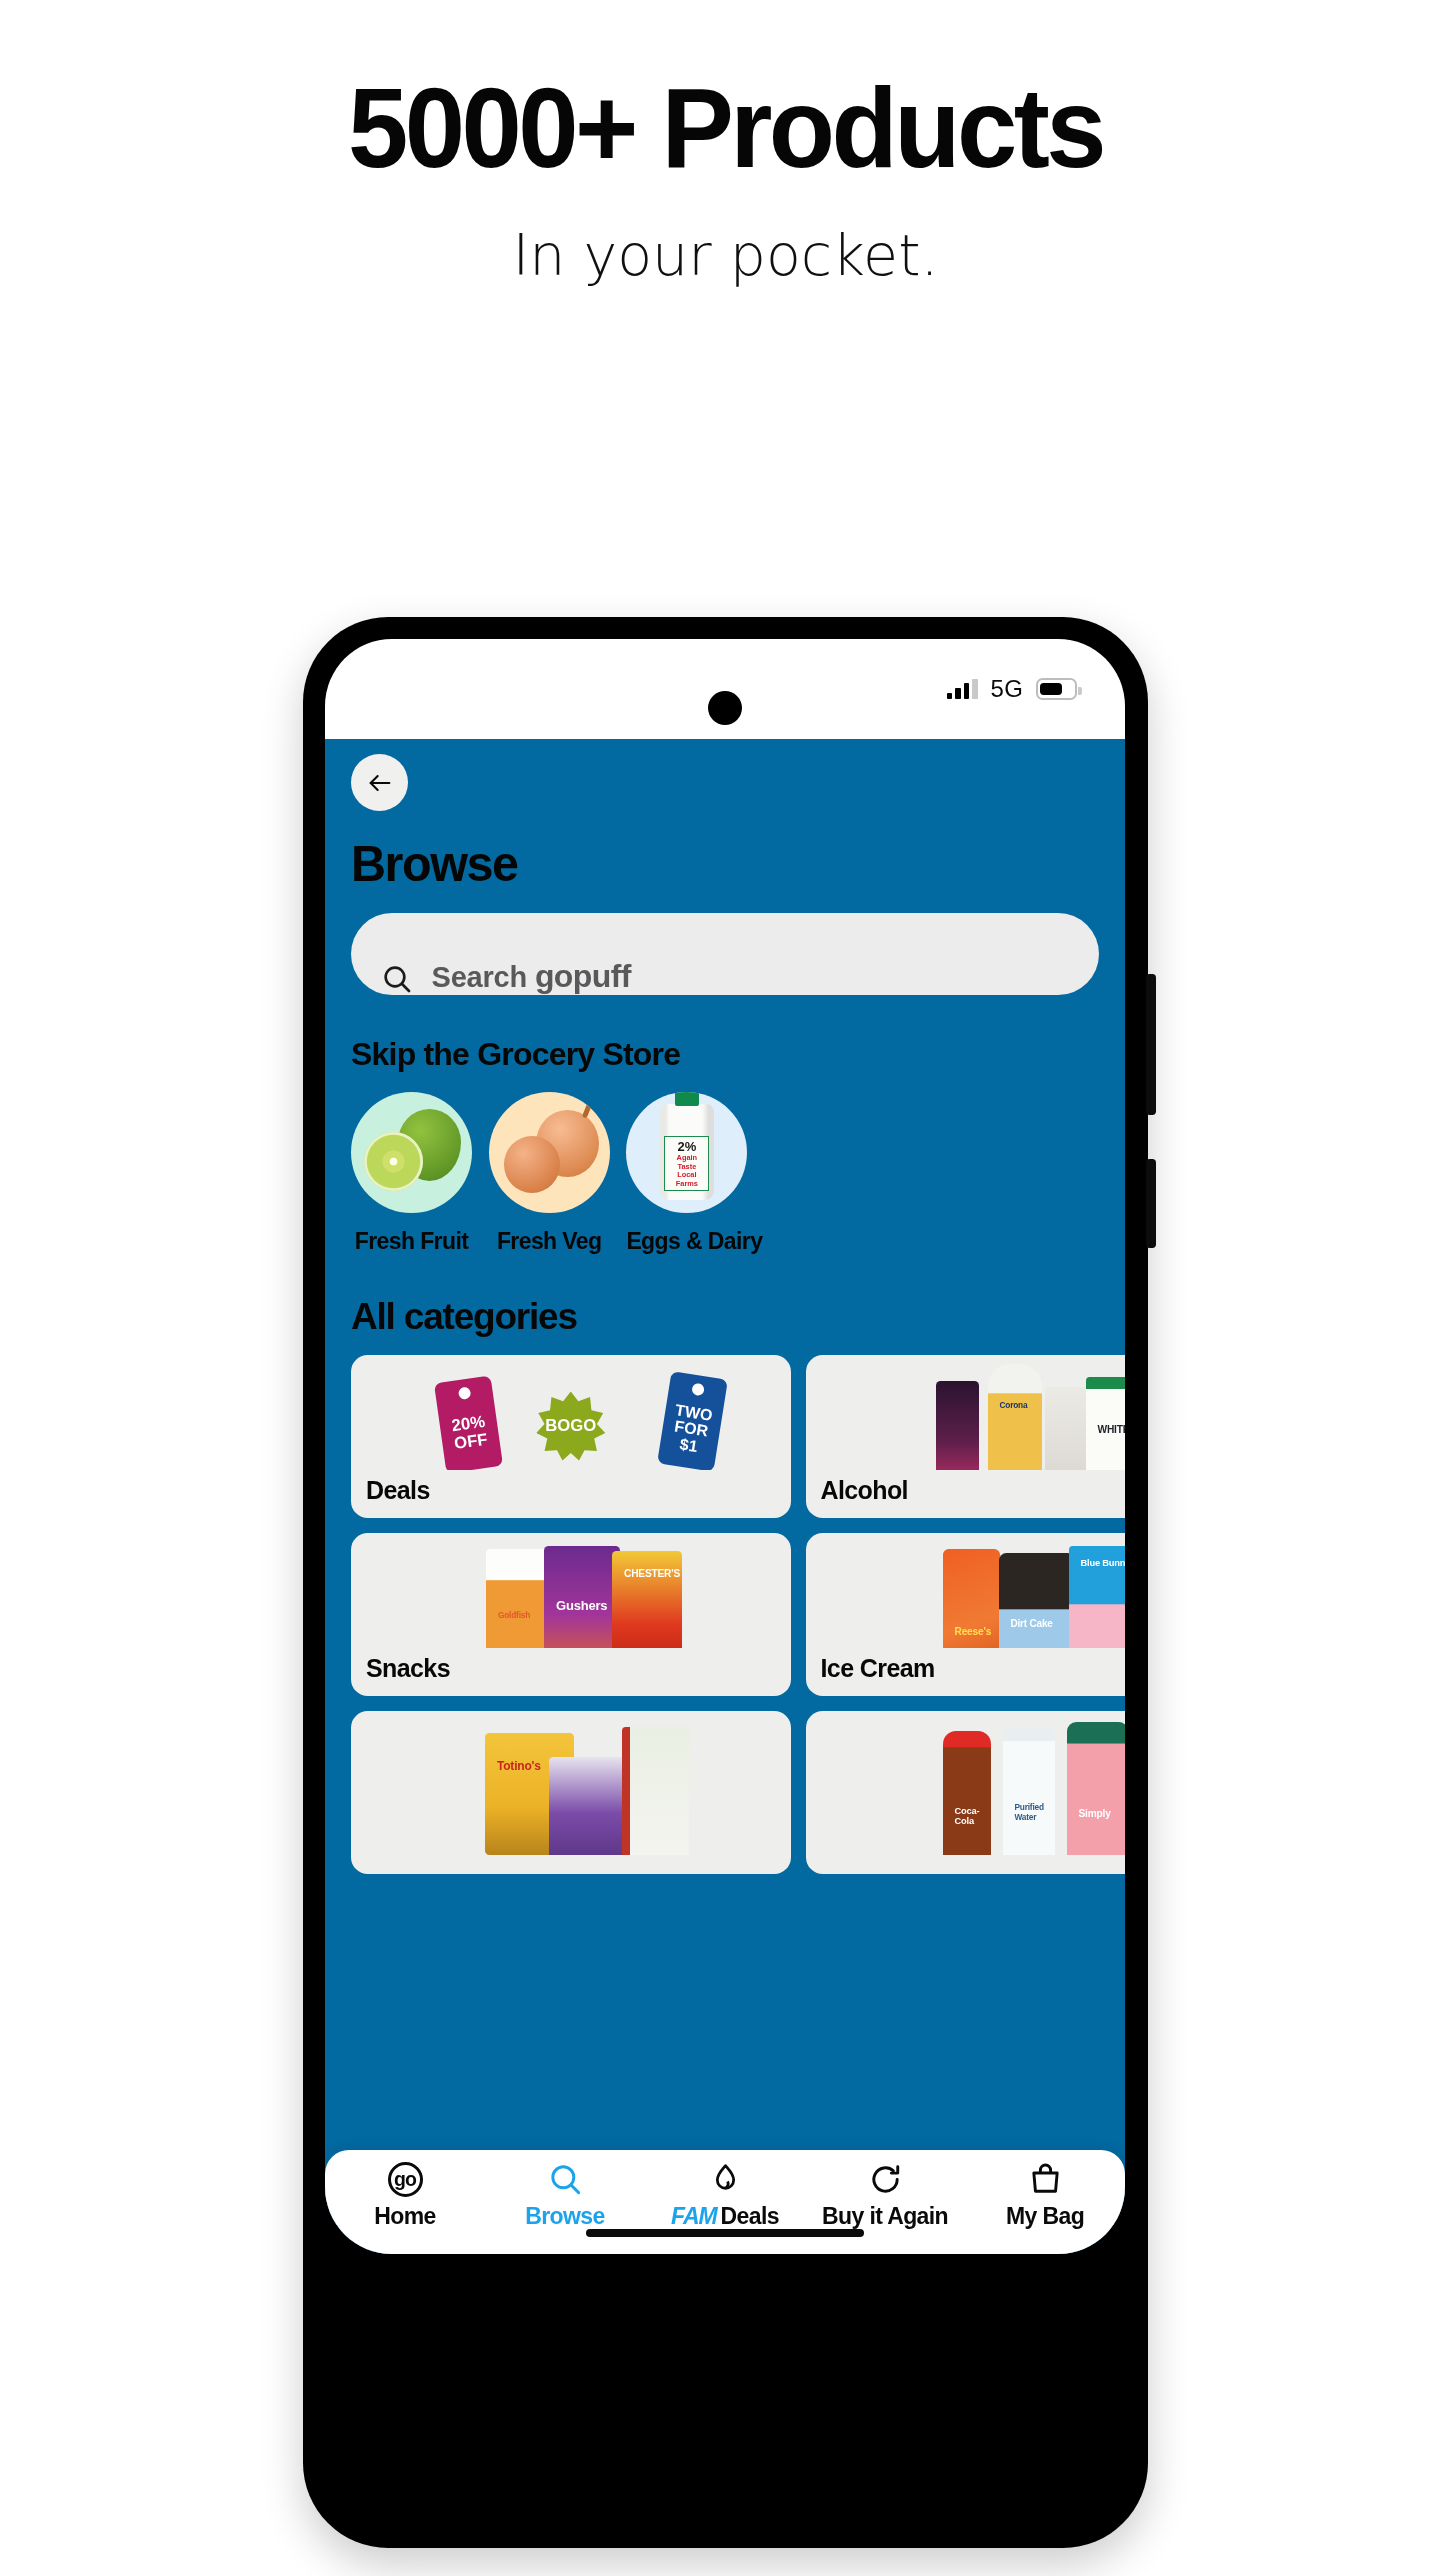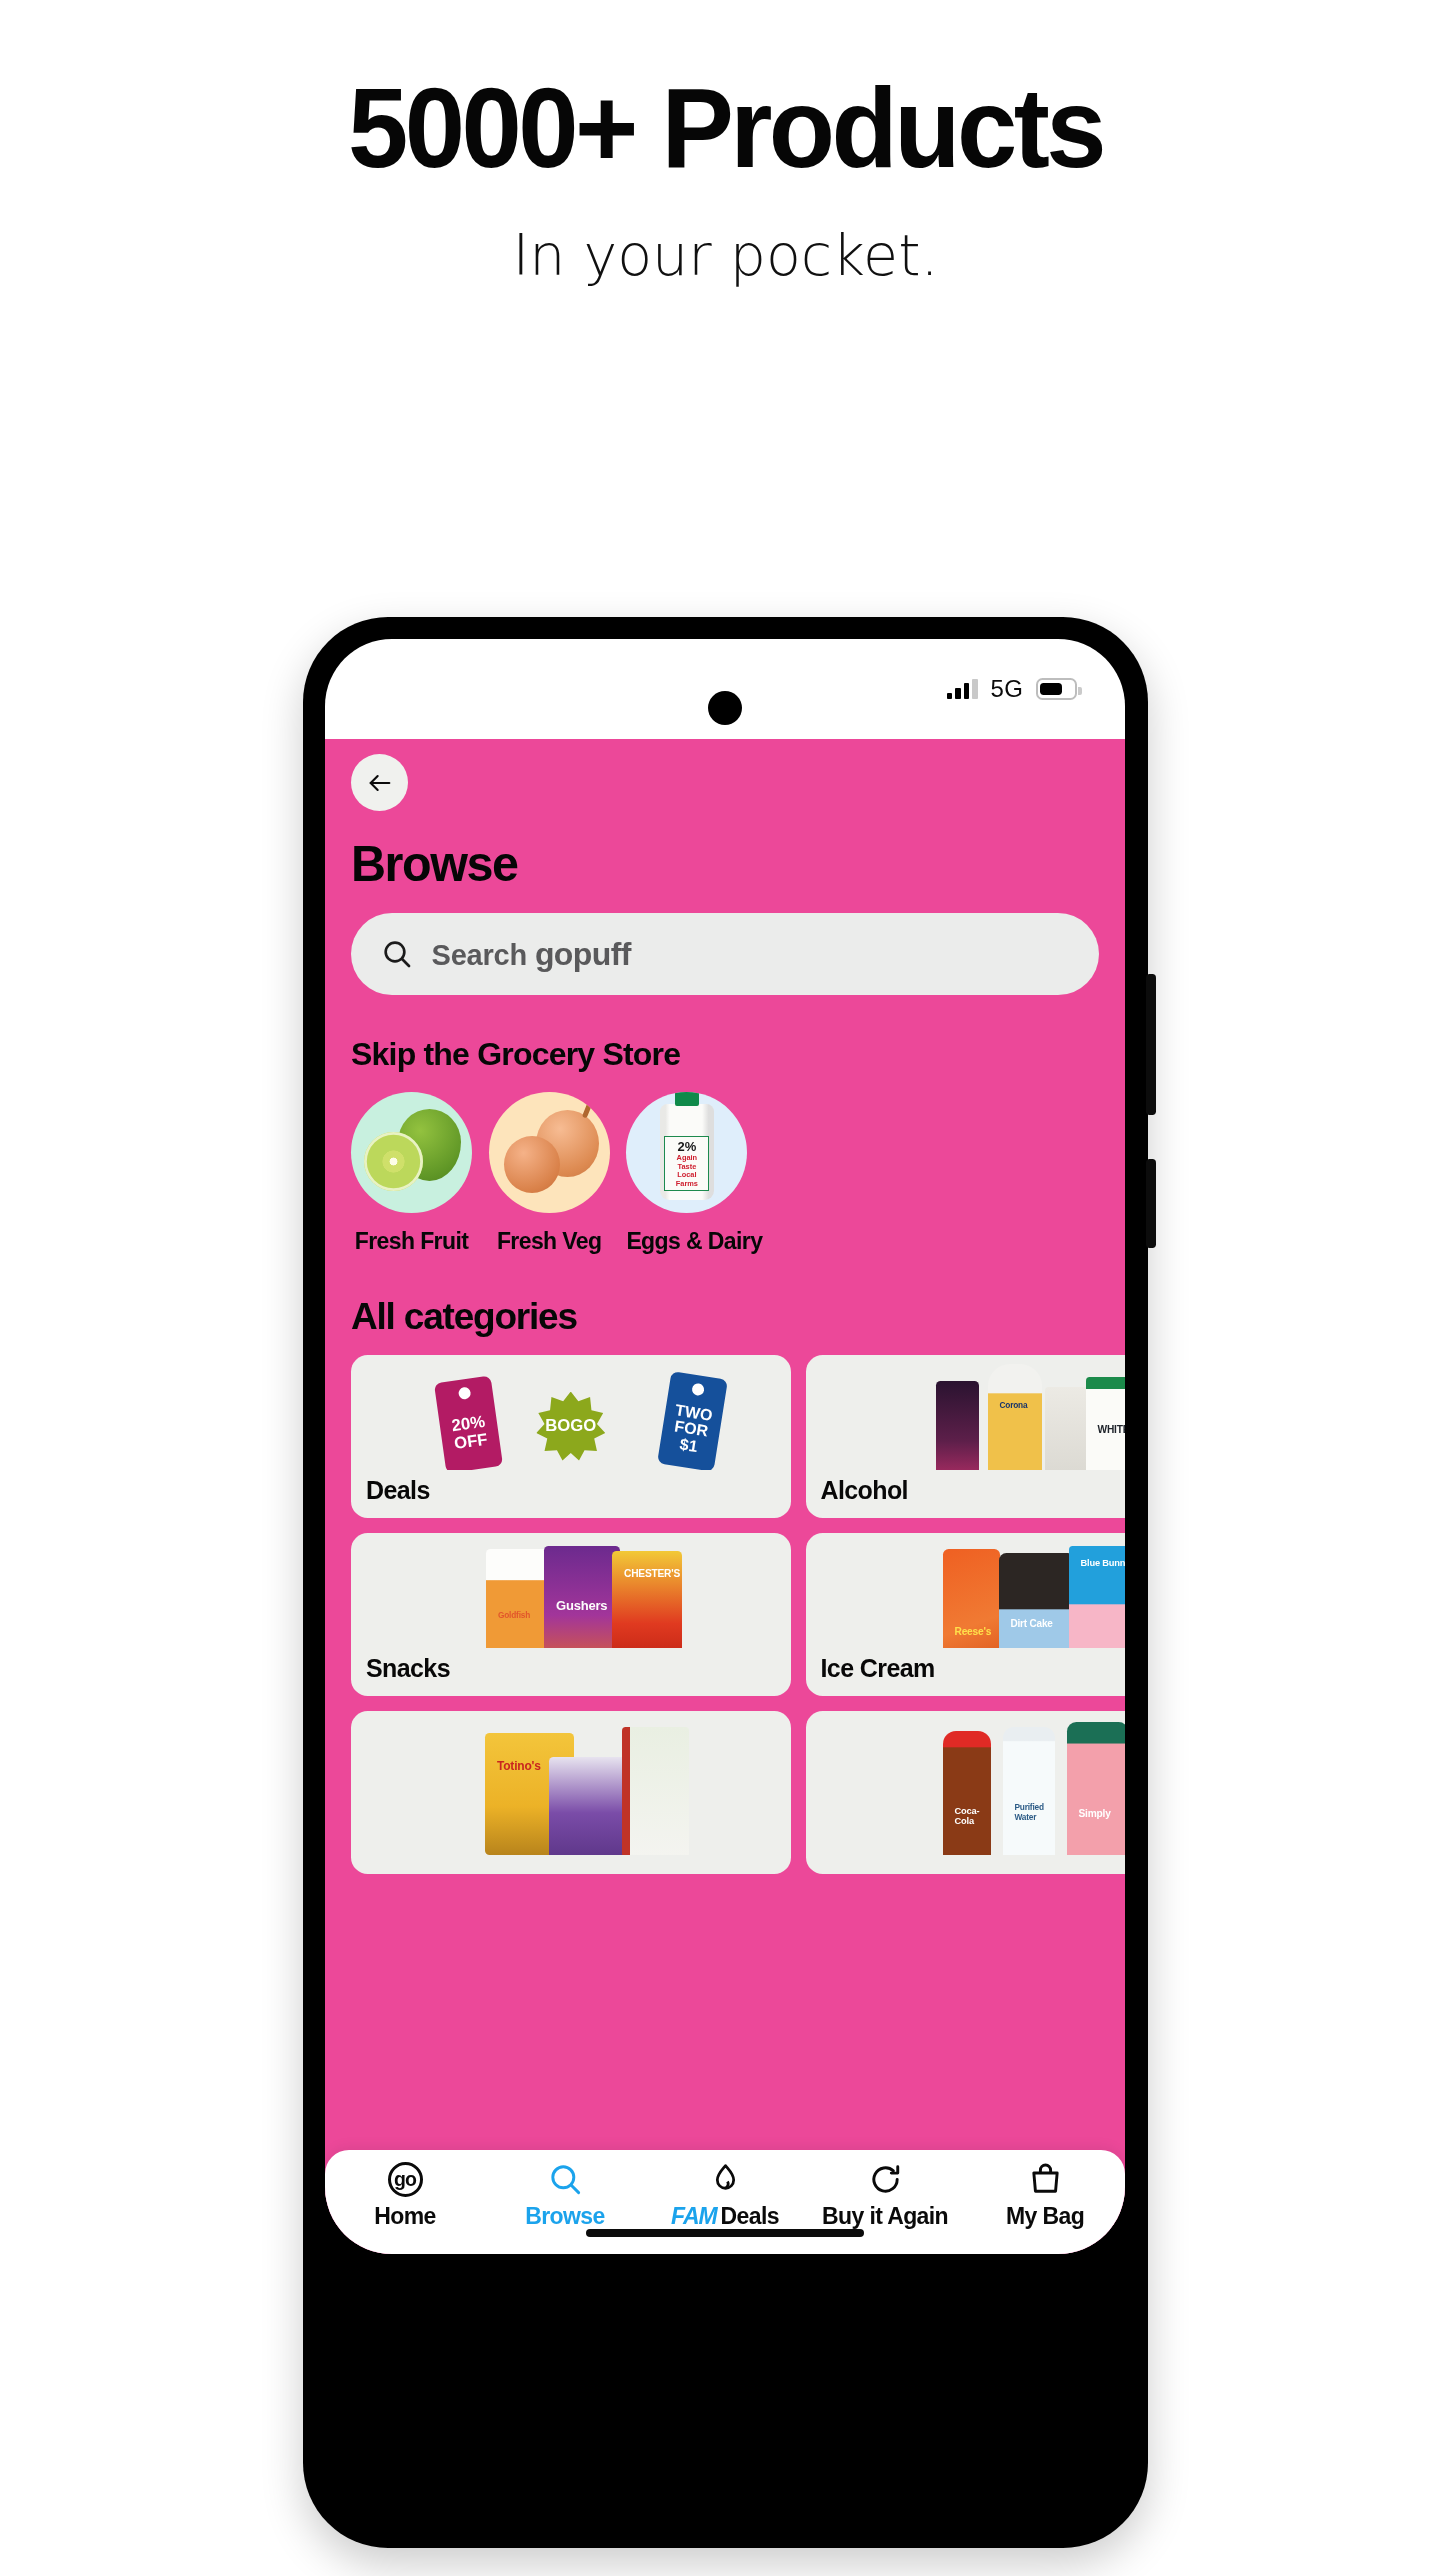--- a/index.html
+++ b/index.html
@@ -145,21 +145,21 @@
     height: 100%;
     width: 68%;
     background: #000;
     border-radius: 3.7px;
   }
 
   
   .app {
     position: absolute;
     top: 100px; left: 0; right: 0; bottom: 0;
-    background: #ec4899;
+    background: #0369a1;
     overflow: hidden;
   }
 
   .back-btn {
     margin-top: 15px;
     margin-left: 26px;
     width: 57px; height: 57px;
     border-radius: 50%;
     background: #f0f1ee;
     display: flex;
@@ -178,21 +178,21 @@
     transform: scaleX(0.97);
     transform-origin: left;
   }
 
   .searchbar {
     margin: 20.4px 26px 0 26px;
     height: 82px;
     border-radius: 41px;
     background: #ebeceb;
     display: flex;
-    align-items: center;
+    align-items: flex-end;
     padding: 0 30px;
     gap: 18.5px;
   }
   .search-icon svg { width: 32px; height: 32px; display:block; }
   .search-ph {
     font-size: 29px;
     font-weight: 600;
     color: #59595b;
     letter-spacing: -0.2px;
   }

